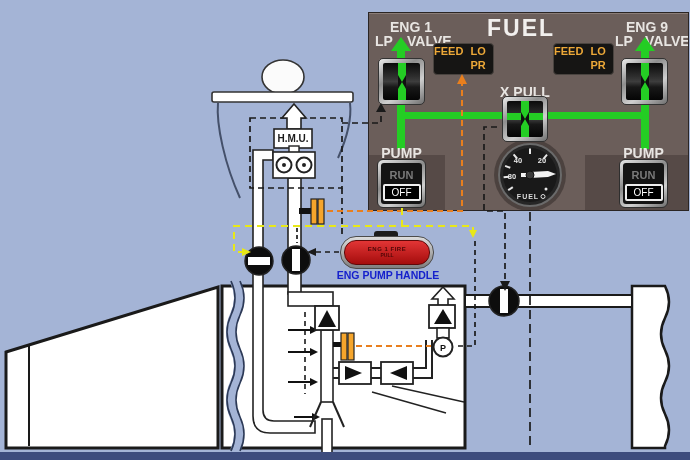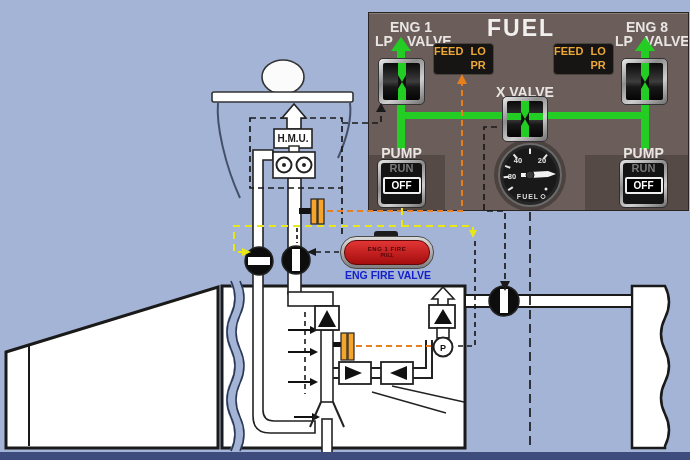--- a/index.html
+++ b/index.html
@@ -31,23 +31,23 @@
   .pinchL{left:50%;margin-left:-4px;border-left:4px solid #101010;}
   .pinchR{right:50%;margin-right:-4px;border-right:4px solid #101010;}
 
   .annun{position:absolute;width:61px;height:32px;background:#161514;border:1px solid #4a4440;border-radius:4px;
          color:#eda838;font-size:11px;font-weight:bold;text-align:center;line-height:1.3;
          display:flex;flex-direction:row;justify-content:center;box-sizing:border-box;}
 
   .swt{position:absolute;width:49px;height:49px;border:1px solid #2e2e2e;border-radius:6px;padding:3px;
        box-sizing:border-box;background:linear-gradient(150deg,#e6e6e6,#8b8b8b 40%,#d0d0d0 70%,#6c6c6c);}
   .swt .sinner{width:100%;height:100%;background:#141414;border-radius:3px;display:flex;flex-direction:column;
-       align-items:center;justify-content:flex-end;box-sizing:border-box;padding-bottom:10px;}
+       align-items:center;justify-content:flex-end;box-sizing:border-box;padding-bottom:3px;}
   .runlbl{color:#7a7a7a;font-size:11px;font-weight:bold;margin-bottom:3px;}
-  .offbox{border:2px solid #efefef;background:#000;color:#fff;font-size:10px;font-weight:bold;
+  .offbox{border:2px solid #efefef;background:#000;color:#fff;font-size:10px;font-weight:normal;
           padding:0 7px;line-height:13px;border-radius:2px;}
 
   
   .fh-mount{position:absolute;left:374px;top:231px;width:24px;height:8px;background:#1c1c1c;border-radius:3px;z-index:2;}
   .firehandle{position:absolute;left:340px;top:236px;width:94px;height:33px;border-radius:16px;z-index:2;
               background:linear-gradient(#dcdcdc,#7e7e7e);border:1px solid #4c4c4c;box-sizing:border-box;}
   .firehandle .red{position:absolute;inset:3px;background:linear-gradient(#e23535,#a50d0d);
               border:1px solid #5f0808;border-radius:12px;color:#4d0606;text-align:center;
               font-weight:bold;display:flex;flex-direction:column;justify-content:center;line-height:1.15;}
   .fh1{font-size:6px;letter-spacing:.5px;}
@@ -217,36 +217,36 @@
           <div class="pinchL"></div>
           <div class="pinchR"></div>
         </div>
     </div>
 
     <div class="annun" style="left:64px;top:30px;">
       <span>FEED</span>
       <span>LO PR</span>
     </div>
 
-    <div class="plabel" style="left:123px;top:71px;width:66px;">X VALVE</div>
+    <div class="plabel" style="left:123px;top:71px;width:66px;">X PULL</div>
     <div class="valve" style="left:133px;top:83px;width:46px;height:46px;">
       <div class="vinner">
         <div class="vstripe"></div>
         <div class="hstripe" style="top:12px;"></div>
         <div class="pinchL"></div>
           <div class="pinchR"></div>
       </div>
     </div>
 
     <div class="annun" style="left:184px;top:30px;">
       <span>FEED</span>
       <span>LO PR</span>
     </div>
 
-    <div class="plabel" style="left:248px;top:6px;width:60px;">ENG 8</div>
+    <div class="plabel" style="left:248px;top:6px;width:60px;">ENG 9</div>
     <div class="plabel" style="left:243px;top:20px;width:24px;">LP</div>
     <div class="plabel" style="left:276px;top:20px;width:40px;">VALVE</div>
     <div class="garrowhead" style="left:266px;top:24px;"></div>
     <div class="gstripe" style="left:272px;top:36px;height:100px;"></div>
     <div class="valve" style="left:252px;top:45px;">
       <div class="vinner">
           <div class="vstripe"></div>
           <div class="pinchL"></div>
           <div class="pinchR"></div>
         </div>
@@ -293,21 +293,21 @@
 
   <div class="hmu-text">H.M.U.</div>
 
   <div class="fh-mount"></div>
   <div class="firehandle">
     <div class="red">
       <div class="fh1">ENG 1 FIRE</div>
       <div class="fh2">PULL</div>
     </div>
   </div>
-  <div class="fh-caption">ENG FIRE VALVE</div>
+  <div class="fh-caption">ENG PUMP HANDLE</div>
 
   <svg class="abs" style="left:0;top:0;z-index:3;pointer-events:none;" width="690" height="460" viewBox="0 0 690 460">
 
     <g>
       <path d="M342,123 L381,123 L381,112" fill="none" stroke="#1a1a1a" stroke-width="1.7" stroke-dasharray="6,4"></path>
       <polygon points="376,112 386,112 381,103" fill="#1a1a1a"></polygon>
     </g>
 
     <g>
       <path d="M497,127 L484,127 L484,211 L505,211 L505,283" fill="none" stroke="#1a1a1a" stroke-width="1.7" stroke-dasharray="6,4"></path>

